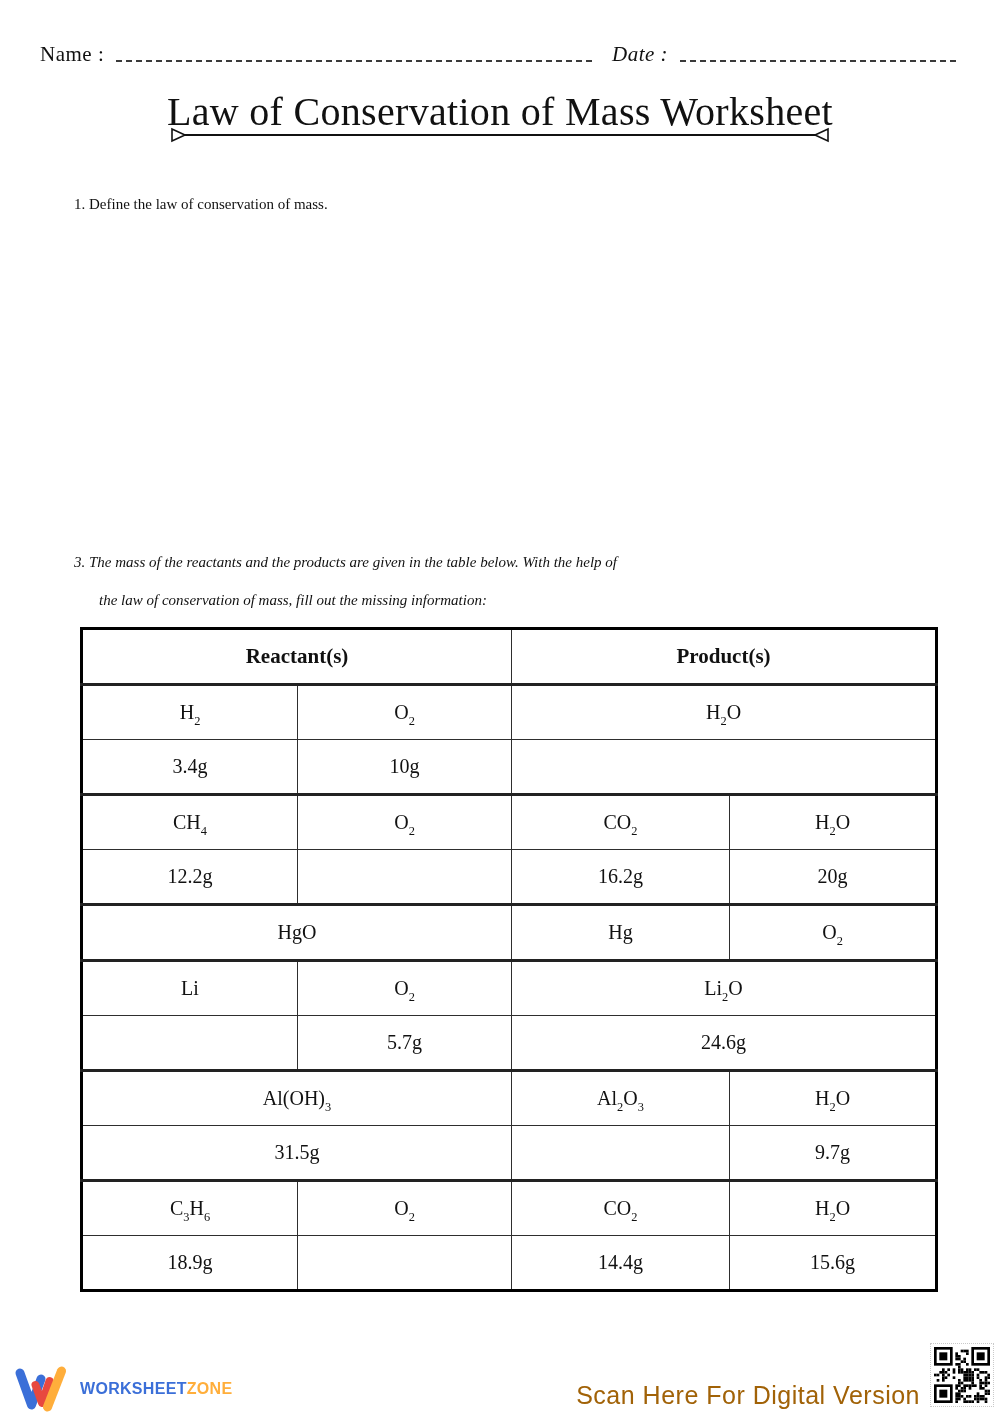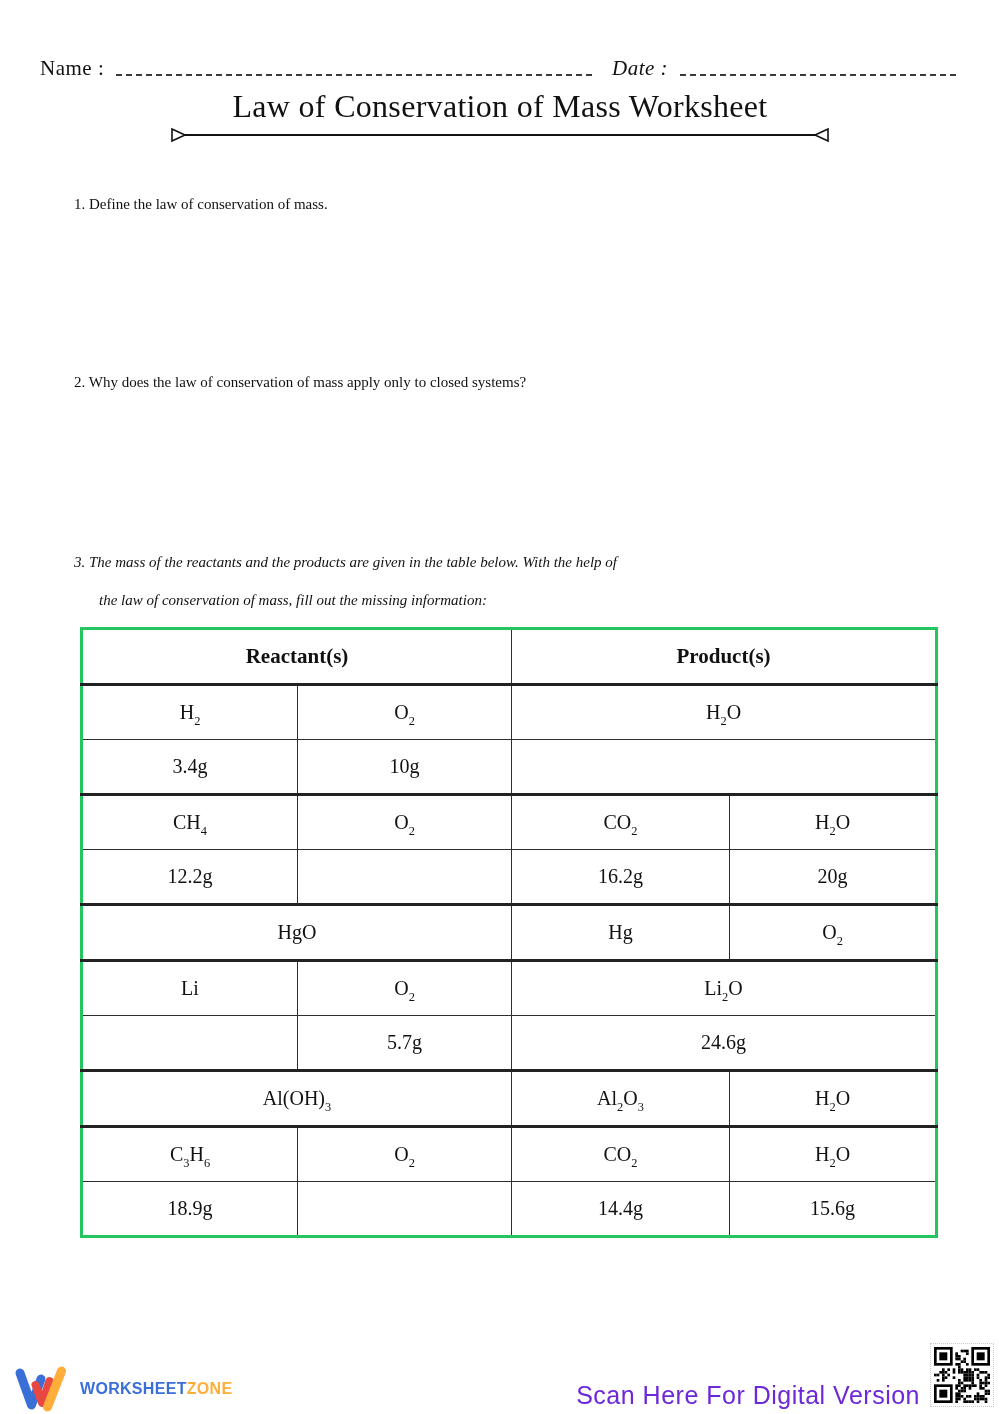--- a/index.html
+++ b/index.html
@@ -3,63 +3,63 @@
 <meta charset="utf-8">
 <style>
   html,body { margin:0; padding:0; background:#e8e8e8; }
   .sheet {
     position:relative; width:1000px; height:1414px; margin:0 auto;
     background:#ffffff; font-family:"Liberation Serif", serif; color:#111;
     overflow:hidden;
   }
 
   
-  .header-row { position:absolute; top:56px; left:40px; width:916px; display:flex; align-items:flex-start; }
+  .header-row { position:absolute; top:42px; left:40px; width:916px; display:flex; align-items:flex-start; }
   .field { display:flex; align-items:flex-end; }
   .name-field { width:552px; margin-right:20px; }
   .date-field { flex:1;font-style:italic; }
   .field-label { font-size:21px; white-space:nowrap; padding-right:12px; letter-spacing:0.5px; }
   .dash-line { flex:1; border-bottom:2.5px dashed #3a3a3a; height:12px; margin-bottom:5px; }
 
   
   .title { position:absolute; top:88px; left:0; width:100%; text-align:center;
-           font-size:32px; font-weight:400; margin:0; letter-spacing:0.3px; }
+           font-size:40px; font-weight:400; margin:0; letter-spacing:0.3px; }
   .title-rule { position:absolute; top:127px; left:170px; width:660px; height:16px; }
 
   
   .question { position:absolute; left:74px; font-size:15px; line-height:26px; }
   .q1 { top:191px; }
   .q2 { top:369px; }
   .q3 { top:543px; width:900px; line-height:38px;font-style:italic; }
   .q3 .qline { white-space:nowrap; }
   .q3 .line2 { padding-left:25px; }
 
   
   .mass-table { position:absolute; top:627px; left:80px; width:855px;
                 border-collapse:collapse; table-layout:fixed; text-align:center;
-                border:3px solid #22c55e; }
+                border:3px solid #000000; }
   .mass-table th, .mass-table td { border:1.5px solid #2e2e2e; height:53px;
                 font-size:20px; font-weight:400; padding:0; overflow:hidden; }
   .mass-table th { font-weight:700; font-size:21px; border-bottom:2.5px solid #222; }
   .mass-table tr.group-start td { border-top:3px solid #222; }
   .mass-table sub { font-size:0.62em; vertical-align:-0.45em; line-height:0; }
 
   
   .footer-logo { position:absolute; left:14px; top:1366px; display:flex; align-items:center; }
   .logo-mark { width:58px; height:46px; margin-right:8px; }
   .logo-arm-blue   { stroke:var(--brand-blue,  #3B6FD8); }
   .logo-arm-red    { stroke:var(--brand-red,   #E8483F); }
   .logo-arm-orange { stroke:var(--brand-orange,#FFAE3B); }
   .brand-text { font-family:"Liberation Sans", sans-serif; font-weight:800;
                 font-size:16px; letter-spacing:0.3px; }
   .brand-blue   { color:var(--brand-blue,  #3B6FD8); }
   .brand-orange { color:var(--brand-orange,#FFAE3B); }
   .scan-text { position:absolute; top:1381px; right:80px;
                font-family:"Liberation Sans", sans-serif; font-size:25px;
-               color:#6d28d9; letter-spacing:0.5px; }
+               color:#a16207; letter-spacing:0.5px; }
   .qr { position:absolute; top:1343px; right:6px; width:62px; height:62px;
         border:1px dotted #c9c9c9; background:#fff;
         display:flex; align-items:center; justify-content:center; }
 </style>
 </head>
 <body>
 
 <div class="sheet">
 
   <div class="header-row">
@@ -79,24 +79,20 @@
     <line x1="13" y1="8" x2="647" y2="8" stroke="#111" stroke-width="2"></line>
     <polygon points="2,2 2,14 15,8" fill="#fff" stroke="#111" stroke-width="1.6"></polygon>
     <polygon points="658,2 658,14 645,8" fill="#fff" stroke="#111" stroke-width="1.6"></polygon>
   </svg>
 
   <div class="question q1">
     <span>1.</span>
     <span>Define the law of conservation of mass.</span>
   </div>
 
-  <div class="question q2">
-    <span>2.</span>
-    <span>Why does the law of conservation of mass apply only to closed systems?</span>
-  </div>
 
   <div class="question q3">
     <div class="qline">
       <span>3.</span>
       <span>The mass of the reactants and the products are given in the table below. With the help of</span>
     </div>
     <div class="qline line2">the law of conservation of mass, fill out the missing information:</div>
   </div>
 
   <table class="mass-table">
@@ -147,20 +143,25 @@
         </tr>
         <tr>
           <td colspan="1"></td>
           <td colspan="1">5.7g</td>
           <td colspan="2">24.6g</td>
         </tr>
         <tr class="group-start">
           <td colspan="2">Al(OH)<sub>3</sub></td>
           <td colspan="1">Al<sub>2</sub>O<sub>3</sub></td>
           <td colspan="1">H<sub>2</sub>O</td>
+        </tr>
+        <tr>
+          <td colspan="2">31.5g</td>
+          <td colspan="1"></td>
+          <td colspan="1">9.7g</td>
         </tr>
         <tr class="group-start">
           <td colspan="1">C<sub>3</sub>H<sub>6</sub></td>
           <td colspan="1">O<sub>2</sub></td>
           <td colspan="1">CO<sub>2</sub></td>
           <td colspan="1">H<sub>2</sub>O</td>
         </tr>
         <tr>
           <td colspan="1">18.9g</td>
           <td colspan="1"></td>

